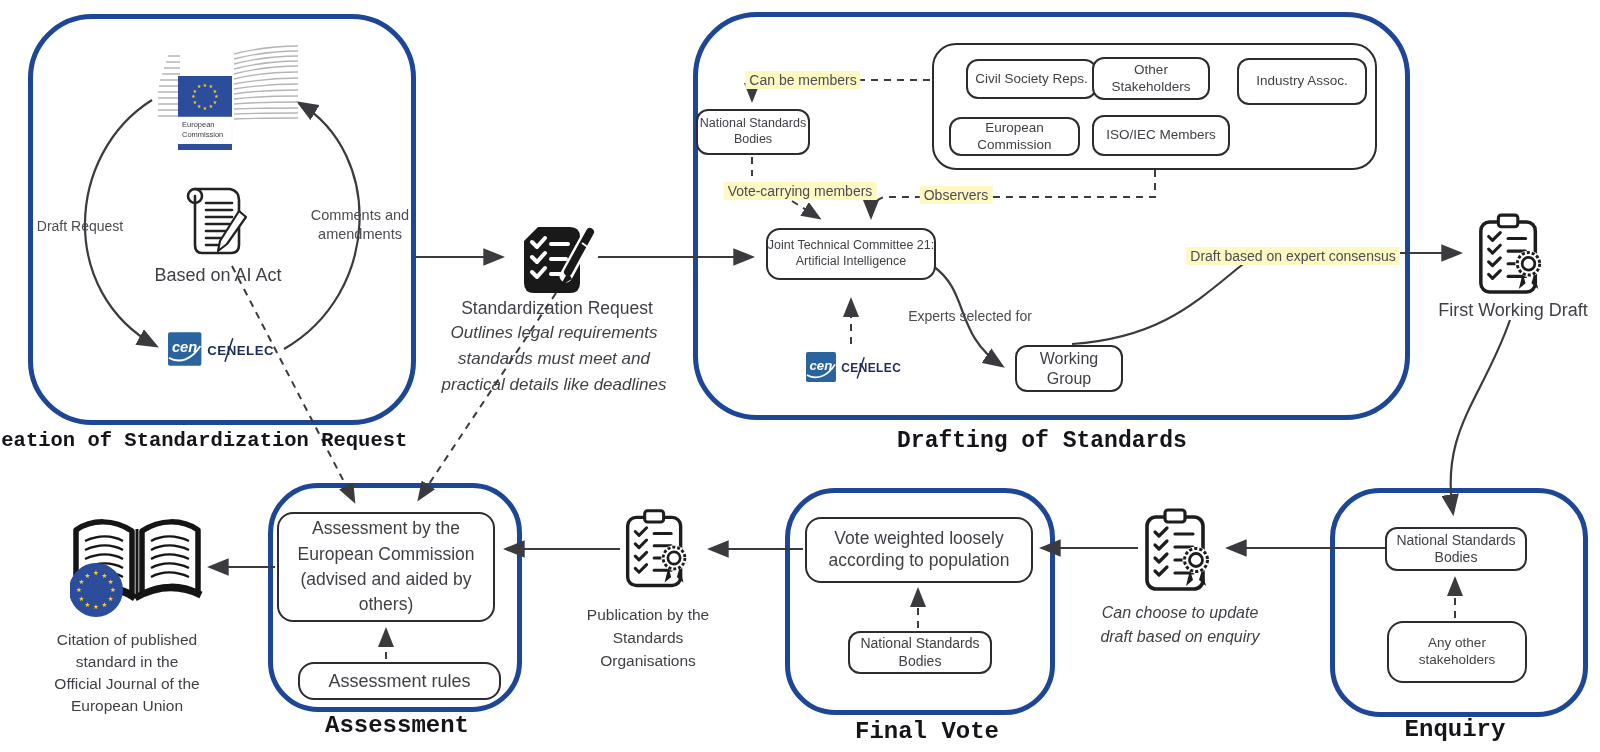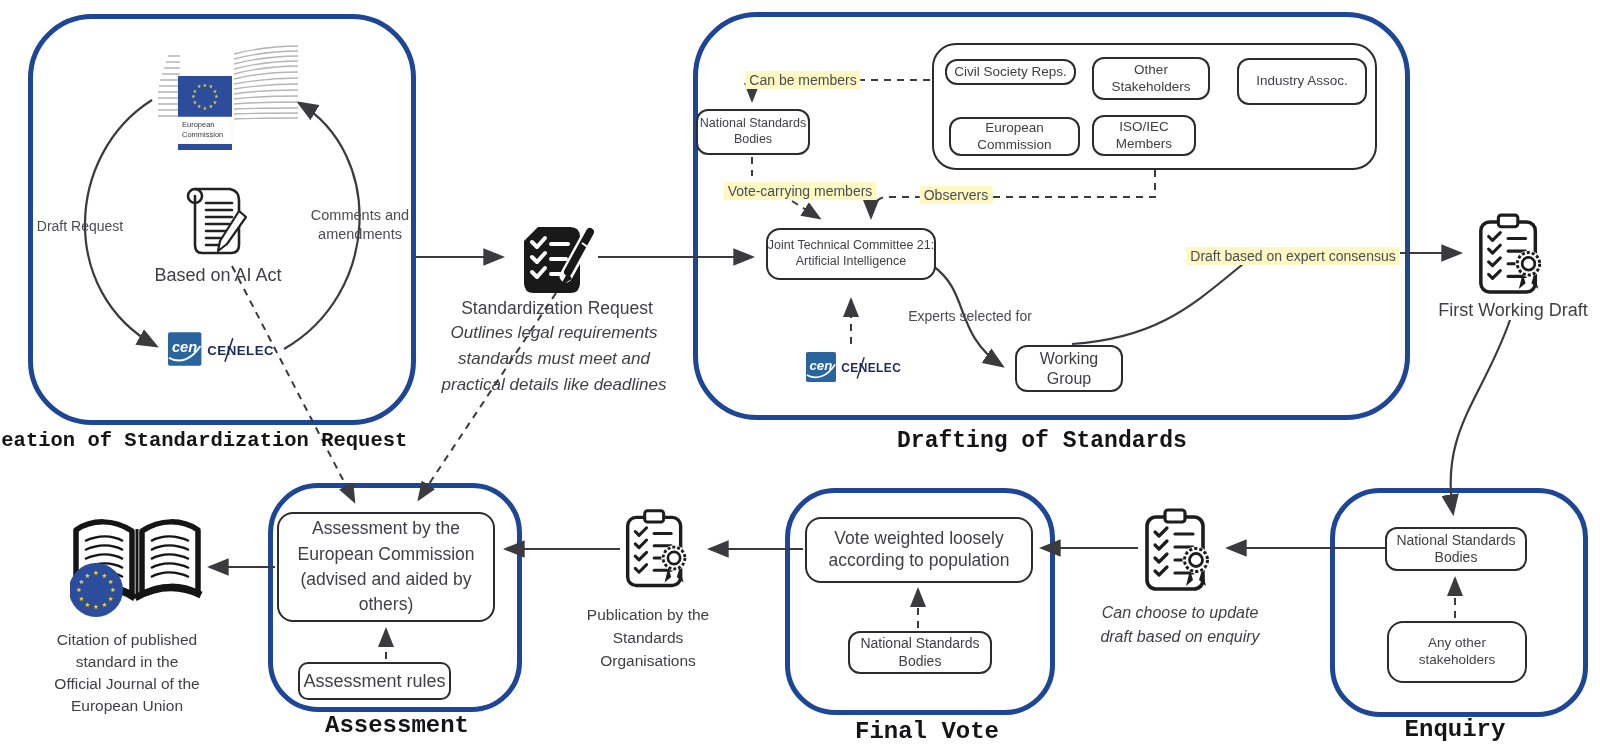--- a/index.html
+++ b/index.html
@@ -180,31 +180,31 @@
   <div class="lbl ital" style="left:554px;top:320px;font-size:17px;line-height:26px;color:var(--text)">
     <div>Outlines legal requirements</div>
     <div>standards must meet and</div>
     <div>practical details like deadlines</div>
   </div>
 
   <div class="bigbox" style="left:693px;top:12px;width:717px;height:408px;border-radius:64px"></div>
   <div class="title" style="left:1042px;top:428px;font-size:23px">Drafting of Standards</div>
 
   <div class="group" style="left:932px;top:43px;width:445px;height:127px">
-    <div class="node" style="left:11px;top:14px;width:131px;height:26px;font-size:13.5px">Civil Society Reps.</div>
+    <div class="node" style="left:32px;top:14px;width:131px;height:40px;font-size:13.5px">Civil Society Reps.</div>
     <div class="node" style="left:158px;top:12px;width:118px;height:43px;font-size:13.5px">
       <div>Other</div>
       <div>Stakeholders</div>
     </div>
     <div class="node" style="left:303px;top:13px;width:130px;height:47px;font-size:13.5px">Industry Assoc.</div>
     <div class="node" style="left:15px;top:72px;width:131px;height:39px;font-size:13.5px">
       <div>European</div>
       <div>Commission</div>
     </div>
-    <div class="node" style="left:158px;top:70px;width:104px;height:41px;font-size:13.5px">ISO/IEC Members</div>
+    <div class="node" style="left:158px;top:70px;width:138px;height:41px;font-size:13.5px">ISO/IEC Members</div>
   </div>
 
   <div class="lbl bgw" style="left:803px;top:71px">Can be members</div>
 
   <div class="node" style="left:696px;top:109px;width:114px;height:46px;font-size:12.5px">
     <div>National Standards</div>
     <div>Bodies</div>
   </div>
 
   <div class="lbl bgw" style="left:800px;top:182px">Vote-carrying members</div>
@@ -335,21 +335,21 @@
   </div>
 
   <div class="bigbox" style="left:268px;top:483px;width:254px;height:229px;border-radius:50px"></div>
   <div class="title" style="left:397px;top:712px;font-size:24px">Assessment</div>
   <div class="node" style="left:277px;top:512px;width:218px;height:110px;font-size:17.5px;border-radius:16px;line-height:1.45">
     <div>Assessment by the</div>
     <div>European Commission</div>
     <div>(advised and aided by</div>
     <div>others)</div>
   </div>
-  <div class="node" style="left:298px;top:662px;width:153px;height:38px;font-size:18px;border-radius:10px">Assessment rules</div>
+  <div class="node" style="left:298px;top:662px;width:203px;height:38px;font-size:18px;border-radius:16px">Assessment rules</div>
 
   <div class="icon" style="left:70px;top:514px">
     <svg width="134" height="108" viewBox="0 0 134 108">
       <g fill="#fff" stroke="#151515" stroke-width="5.5" stroke-linejoin="round">
         <path d="M128 16 C112 5 90 5 72 17 L72 80 C90 70 112 70 128 79 Z"></path>
         <path d="M6 16 C22 5 44 5 62 17 L62 80 C44 70 22 70 6 79 Z"></path>
       </g>
       <g fill="none" stroke="#151515" stroke-width="2.4">
         <path d="M15 27 C28 21 42 21 53 27"></path>
           <path d="M15 36 C28 30 42 30 53 36"></path>

